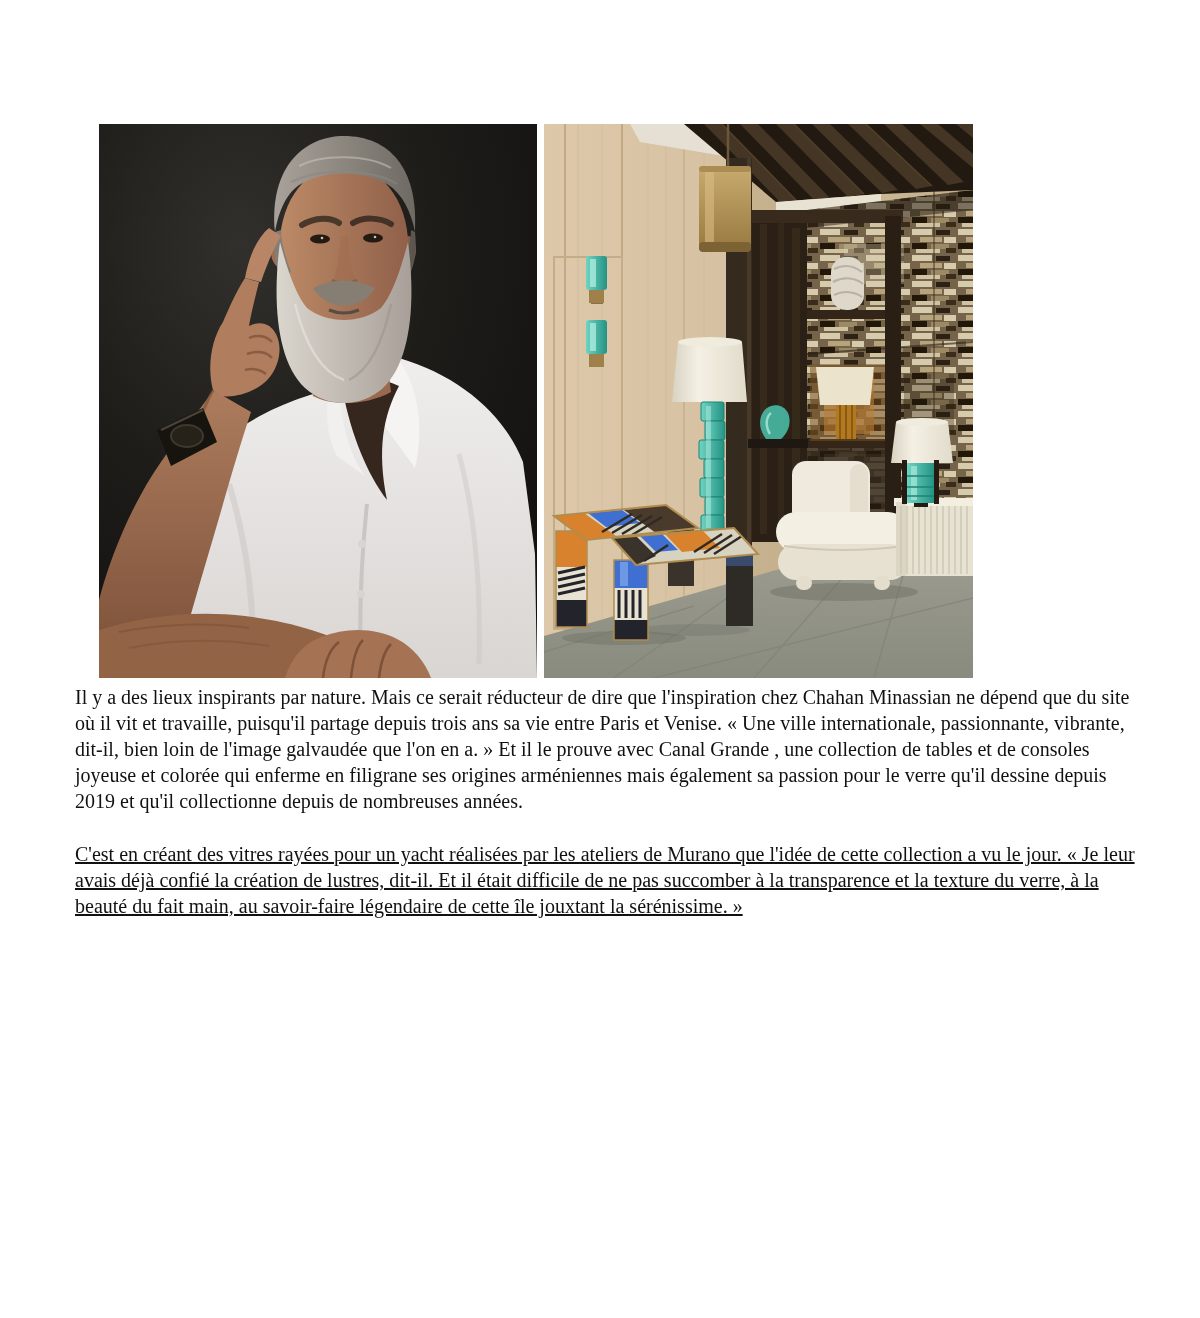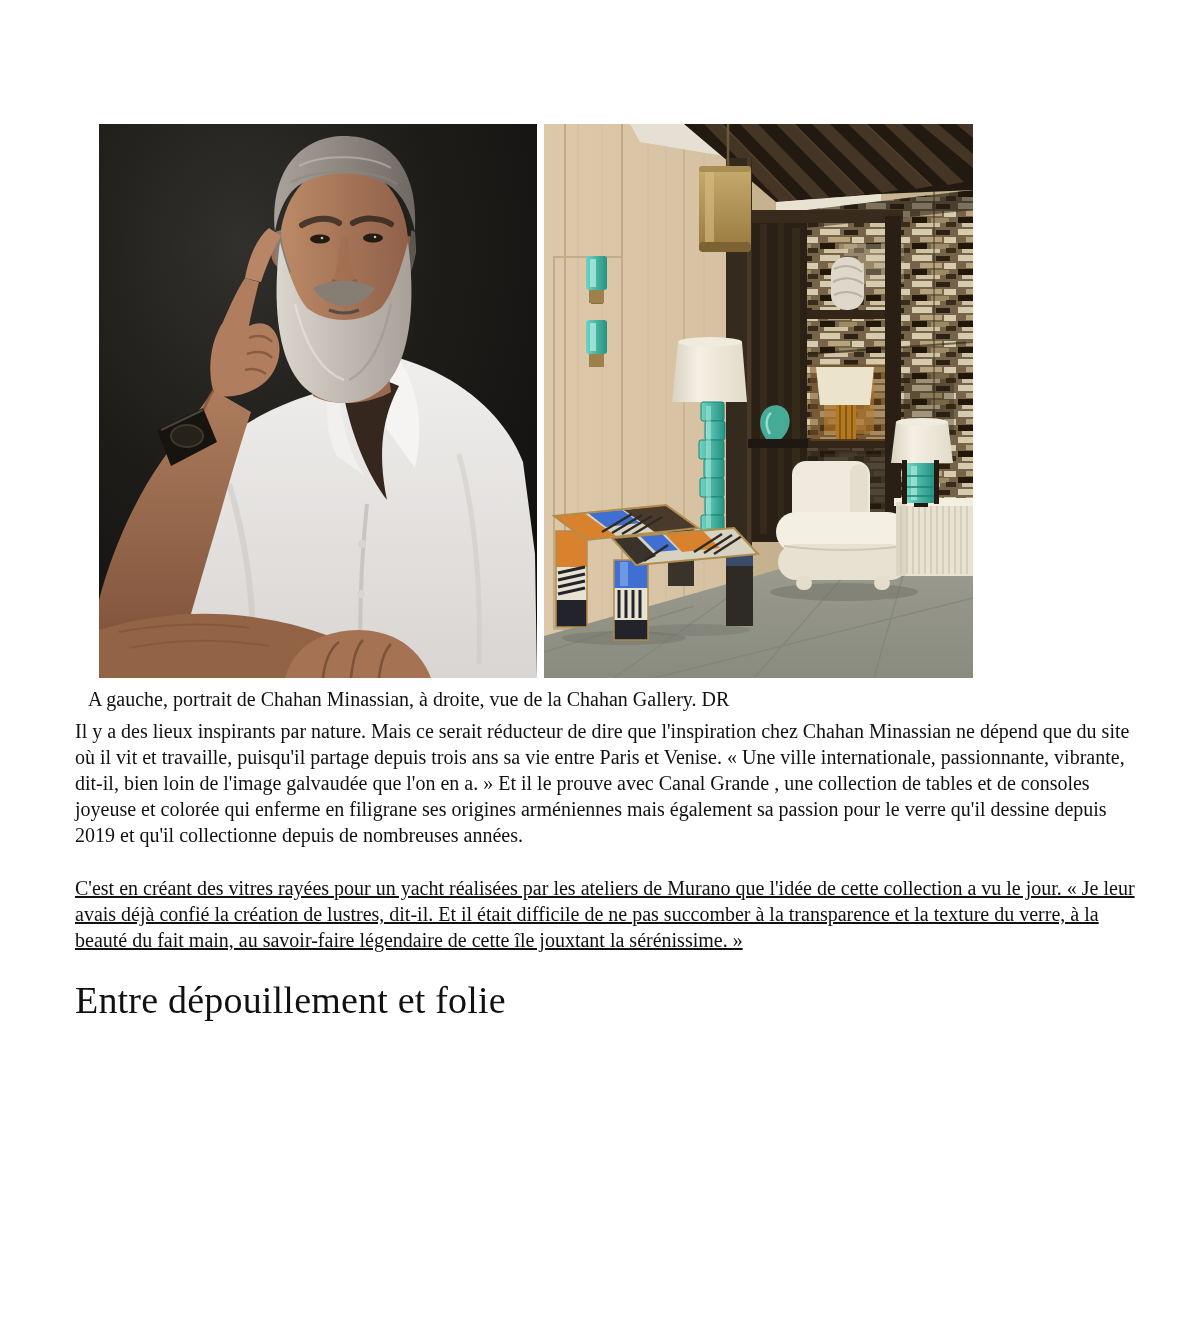--- a/index.html
+++ b/index.html
@@ -398,21 +398,19 @@
           <rect x="367" y="342" width="6" height="34" fill="#b9efe2" opacity="0.6"></rect>
           <line x1="363" y1="352" x2="390" y2="352" stroke="#1d8475" stroke-width="1.5"></line>
           <line x1="363" y1="363" x2="390" y2="363" stroke="#1d8475" stroke-width="1.5"></line>
           <line x1="363" y1="372" x2="390" y2="372" stroke="#1d8475" stroke-width="1.5"></line>
           <rect x="370" y="379" width="14" height="4" fill="#241b12"></rect>
         </g>
       </svg>
     </div>
   </figure>
 
-  <p class="caption">A gauche, portrait de Chahan Minassian, à droite, vue de la Chahan Gallery. DR</p>
 
   <p class="body">Il y a des lieux inspirants par nature. Mais ce serait réducteur de dire que l'inspiration chez Chahan Minassian ne dépend que du site où il vit et travaille, puisqu'il partage depuis trois ans sa vie entre Paris et Venise. « Une ville internationale, passionnante, vibrante, dit-il, bien loin de l'image galvaudée que l'on en a. » Et il le prouve avec Canal Grande , une collection de tables et de consoles joyeuse et colorée qui enferme en filigrane ses origines arméniennes mais également sa passion pour le verre qu'il dessine depuis 2019 et qu'il collectionne depuis de nombreuses années.</p>
 
   <p class="body">C'est en créant des vitres rayées pour un yacht réalisées par les ateliers de Murano que l'idée de cette collection a vu le jour. « Je leur avais déjà confié la création de lustres, dit-il. Et il était difficile de ne pas succomber à la transparence et la texture du verre, à la beauté du fait main, au savoir-faire légendaire de cette île jouxtant la sérénissime. »</p>
 
-  <h2 class="heading">Entre dépouillement et folie</h2>
 
 </main>
 
 </body></html>

